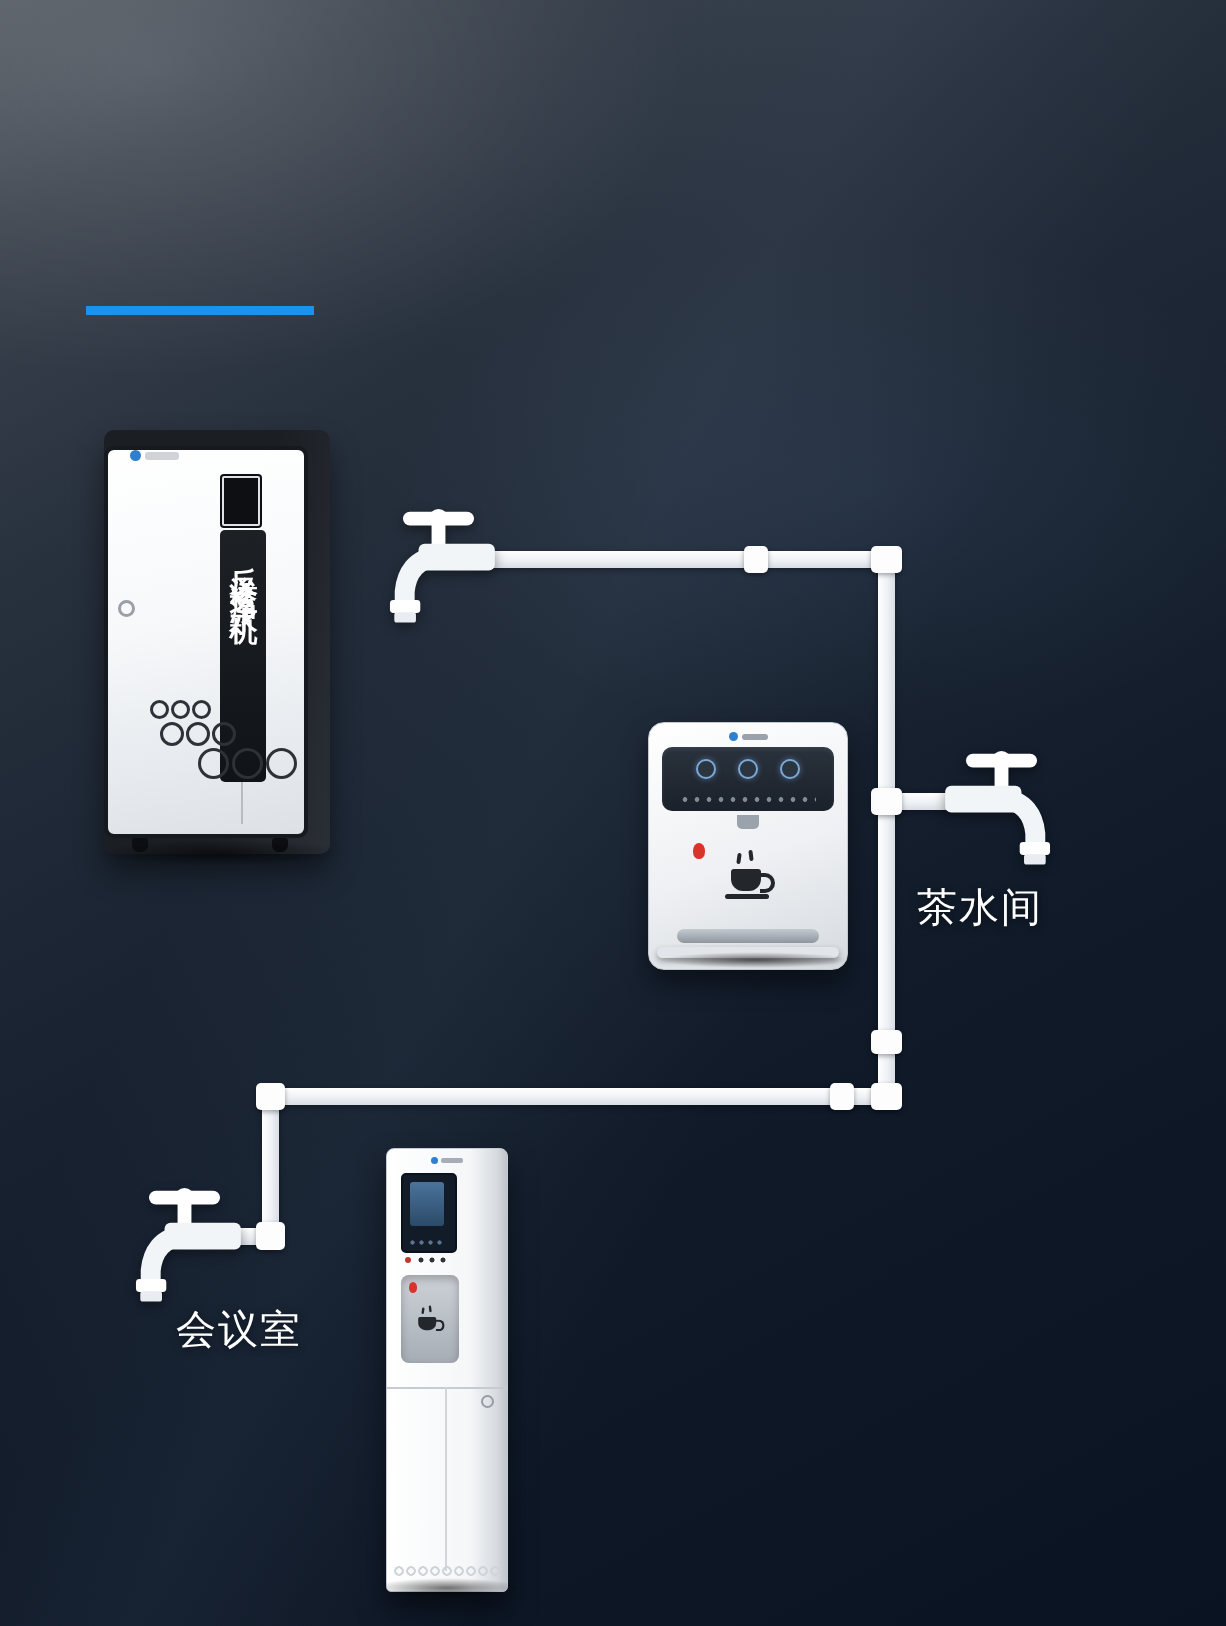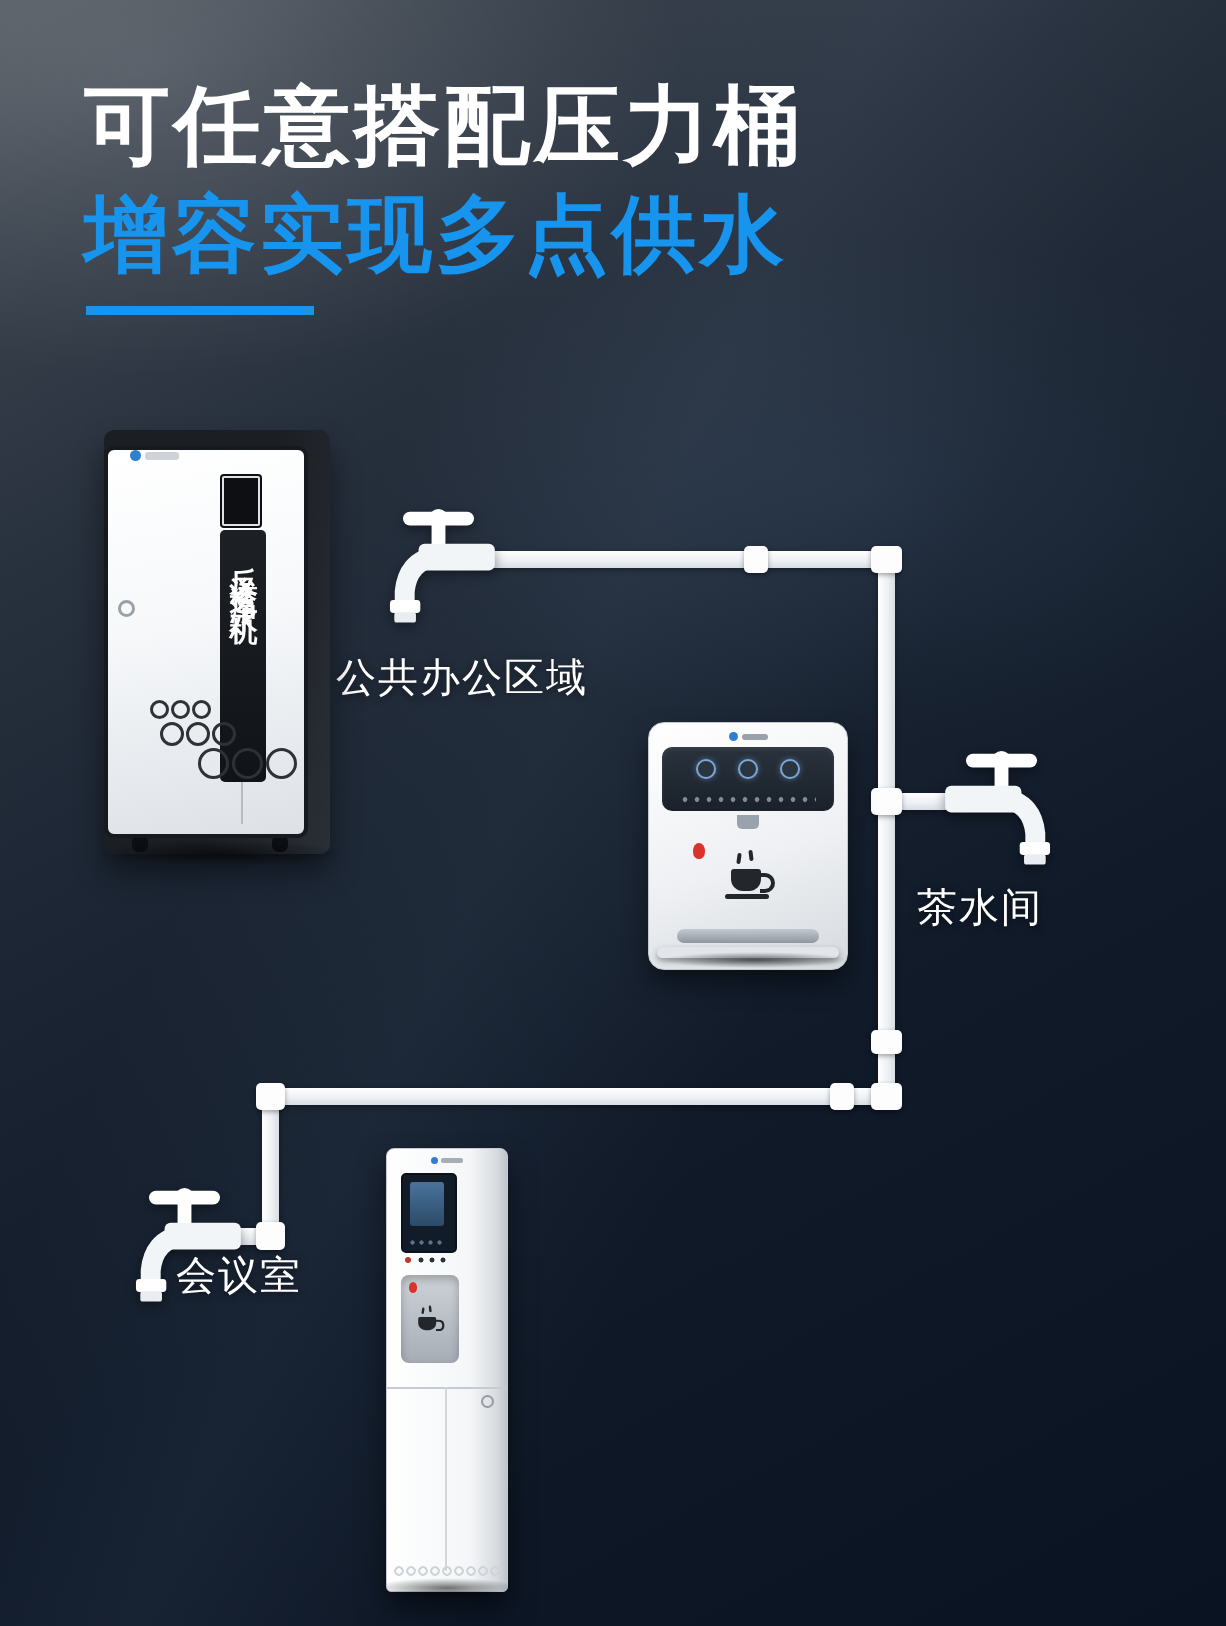--- a/index.html
+++ b/index.html
@@ -109,22 +109,20 @@
   .sd-wave { position:absolute; left:6px; top:416px; width:108px; height:12px;
     background-image:radial-gradient(circle 5px at 6px 6px, transparent 2.5px, #cfd4d9 3px, #cfd4d9 4.5px, transparent 5.2px);
     background-size:12px 12px; background-repeat:repeat-x; }
 </style>
 </head>
 <body>
 
 <div class="stage">
   <div class="glow"></div>
 
-  <h1 class="title">可任意搭配压力桶</h1>
-  <h2 class="subtitle">增容实现多点供水</h2>
   <div class="divider"></div>
 
   <div class="pipe pipe-h" style="left:472px;top:551px;width:423px"></div>
   <div class="pipe pipe-v" style="left:878px;top:551px;height:554px"></div>
   <div class="pipe pipe-h" style="left:895px;top:793px;width:65px"></div>
   <div class="pipe pipe-h" style="left:262px;top:1088px;width:633px"></div>
   <div class="pipe pipe-v" style="left:262px;top:1088px;height:157px"></div>
   <div class="pipe pipe-h" style="left:225px;top:1228px;width:54px"></div>
 
   <div class="coupling" style="left:744px;top:546px;width:24px;height:27px"></div>
@@ -163,23 +161,22 @@
       <rect x="24" y="10" width="82" height="16" rx="8" fill="#fff"></rect>
       <circle cx="65" cy="18" r="11" fill="#fff"></circle>
       <rect x="57" y="20" width="16" height="32" rx="3" fill="#fff"></rect>
       <rect x="42" y="47" width="88" height="31" rx="7" fill="#f2f5f8"></rect>
       <path d="M 64 62 C 38 64 28 82 26 102 L 26 116" fill="none" stroke="#f2f5f8" stroke-width="23"></path>
       <rect x="9" y="112" width="35" height="15" rx="4" fill="#fff"></rect>
       <rect x="14" y="126" width="25" height="12" rx="3" fill="#e9edf1"></rect>
     </svg>
   </div>
 
-  <div class="area-label" style="left:336px;top:650px">公共办公区域</div>
   <div class="area-label" style="left:917px;top:880px">茶水间</div>
-  <div class="area-label" style="left:176px;top:1248px">会议室</div>
+  <div class="area-label" style="left:176px;top:1302px">会议室</div>
 
   <div class="ro" style="left:104px;top:430px">
     <div class="ro-body">
       <div class="ro-logo">
           <i></i>
           <b></b>
         </div>
       <div class="ro-front">
         <div class="ro-tag"></div>
         <div class="ro-strip">

